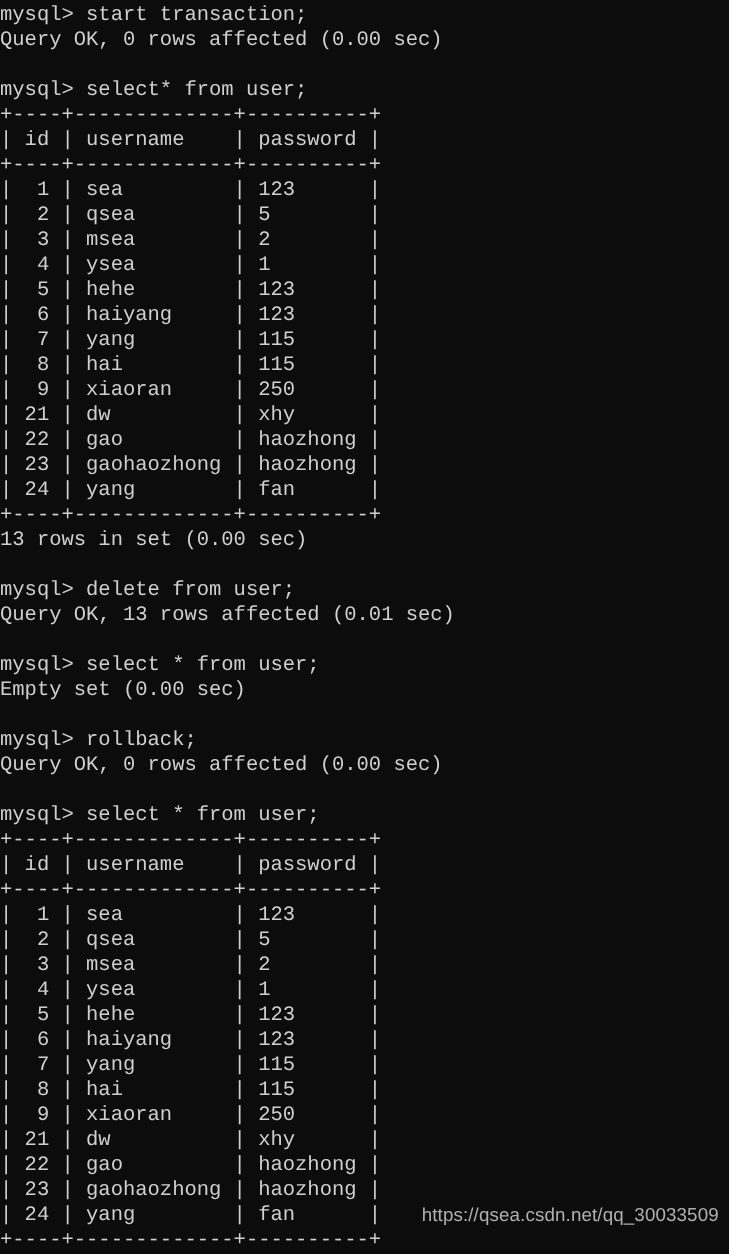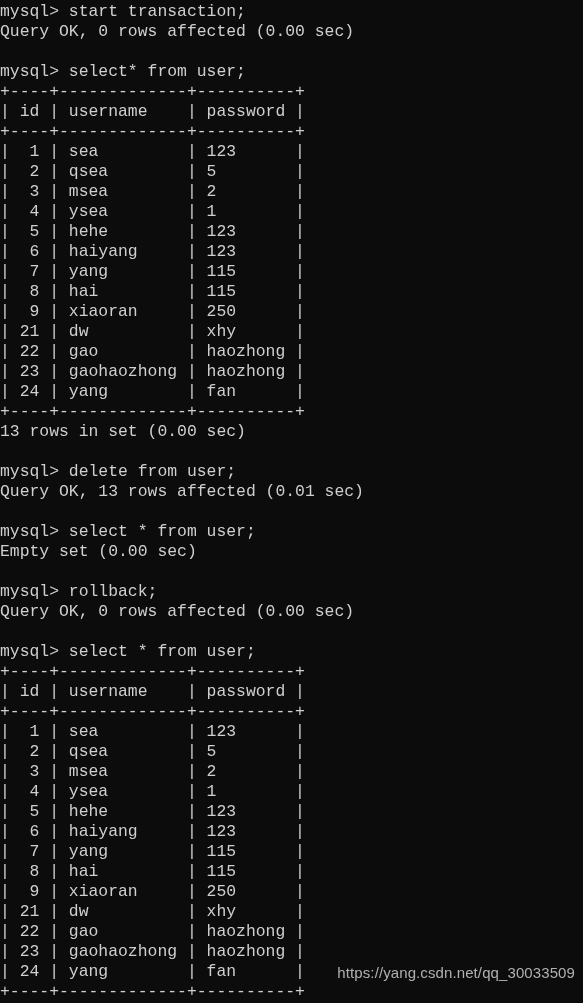--- a/index.html
+++ b/index.html
@@ -52,13 +52,13 @@
     letter-spacing: 0.1px;
     white-space: pre;
     opacity: 0.95;
   }
 </style>
 </head>
 <body>
 
 <div id="terminal"><span class="tline">mysql&gt; start transaction;</span><span class="tline">Query OK, 0 rows affected (0.00 sec)</span><span class="blank"></span><span class="tline">mysql&gt; select* from user;</span><span class="tline">+----+-------------+----------+</span><span class="tline">| id | username    | password |</span><span class="tline">+----+-------------+----------+</span><span class="tline">|  1 | sea         | 123      |</span><span class="tline">|  2 | qsea        | 5        |</span><span class="tline">|  3 | msea        | 2        |</span><span class="tline">|  4 | ysea        | 1        |</span><span class="tline">|  5 | hehe        | 123      |</span><span class="tline">|  6 | haiyang     | 123      |</span><span class="tline">|  7 | yang        | 115      |</span><span class="tline">|  8 | hai         | 115      |</span><span class="tline">|  9 | xiaoran     | 250      |</span><span class="tline">| 21 | dw          | xhy      |</span><span class="tline">| 22 | gao         | haozhong |</span><span class="tline">| 23 | gaohaozhong | haozhong |</span><span class="tline">| 24 | yang        | fan      |</span><span class="tline">+----+-------------+----------+</span><span class="tline">13 rows in set (0.00 sec)</span><span class="blank"></span><span class="tline">mysql&gt; delete from user;</span><span class="tline">Query OK, 13 rows affected (0.01 sec)</span><span class="blank"></span><span class="tline">mysql&gt; select * from user;</span><span class="tline">Empty set (0.00 sec)</span><span class="blank"></span><span class="tline">mysql&gt; rollback;</span><span class="tline">Query OK, 0 rows affected (0.00 sec)</span><span class="blank"></span><span class="tline">mysql&gt; select * from user;</span><span class="tline">+----+-------------+----------+</span><span class="tline">| id | username    | password |</span><span class="tline">+----+-------------+----------+</span><span class="tline">|  1 | sea         | 123      |</span><span class="tline">|  2 | qsea        | 5        |</span><span class="tline">|  3 | msea        | 2        |</span><span class="tline">|  4 | ysea        | 1        |</span><span class="tline">|  5 | hehe        | 123      |</span><span class="tline">|  6 | haiyang     | 123      |</span><span class="tline">|  7 | yang        | 115      |</span><span class="tline">|  8 | hai         | 115      |</span><span class="tline">|  9 | xiaoran     | 250      |</span><span class="tline">| 21 | dw          | xhy      |</span><span class="tline">| 22 | gao         | haozhong |</span><span class="tline">| 23 | gaohaozhong | haozhong |</span><span class="tline">| 24 | yang        | fan      |</span><span class="tline">+----+-------------+----------+</span></div>
 
-<div id="watermark">https://yang.csdn.net/qq_30033509</div>
+<div id="watermark">https://qsea.csdn.net/qq_30033509</div>
 
 </body></html>

